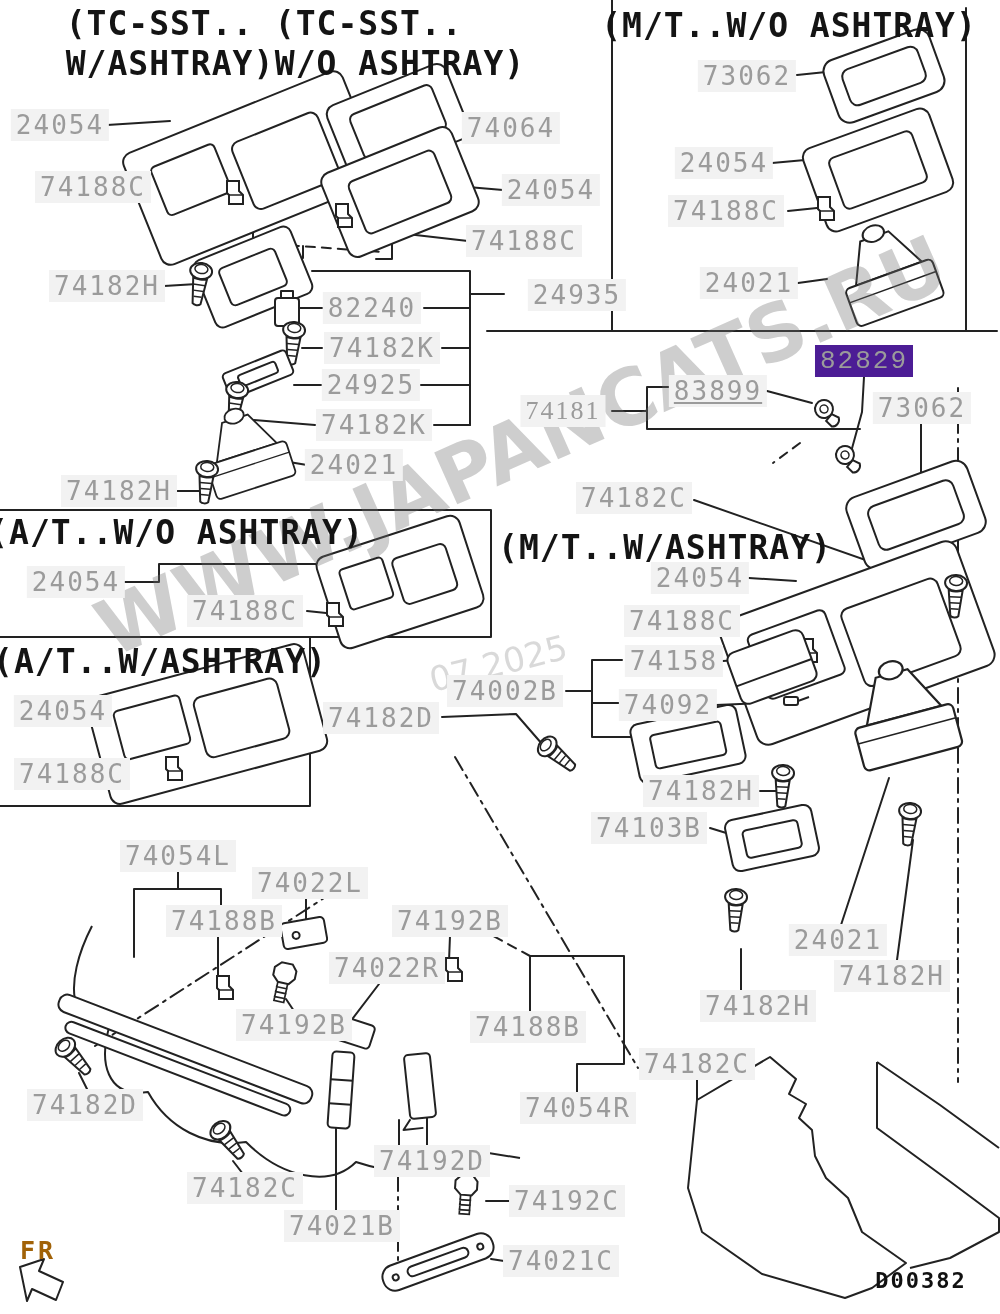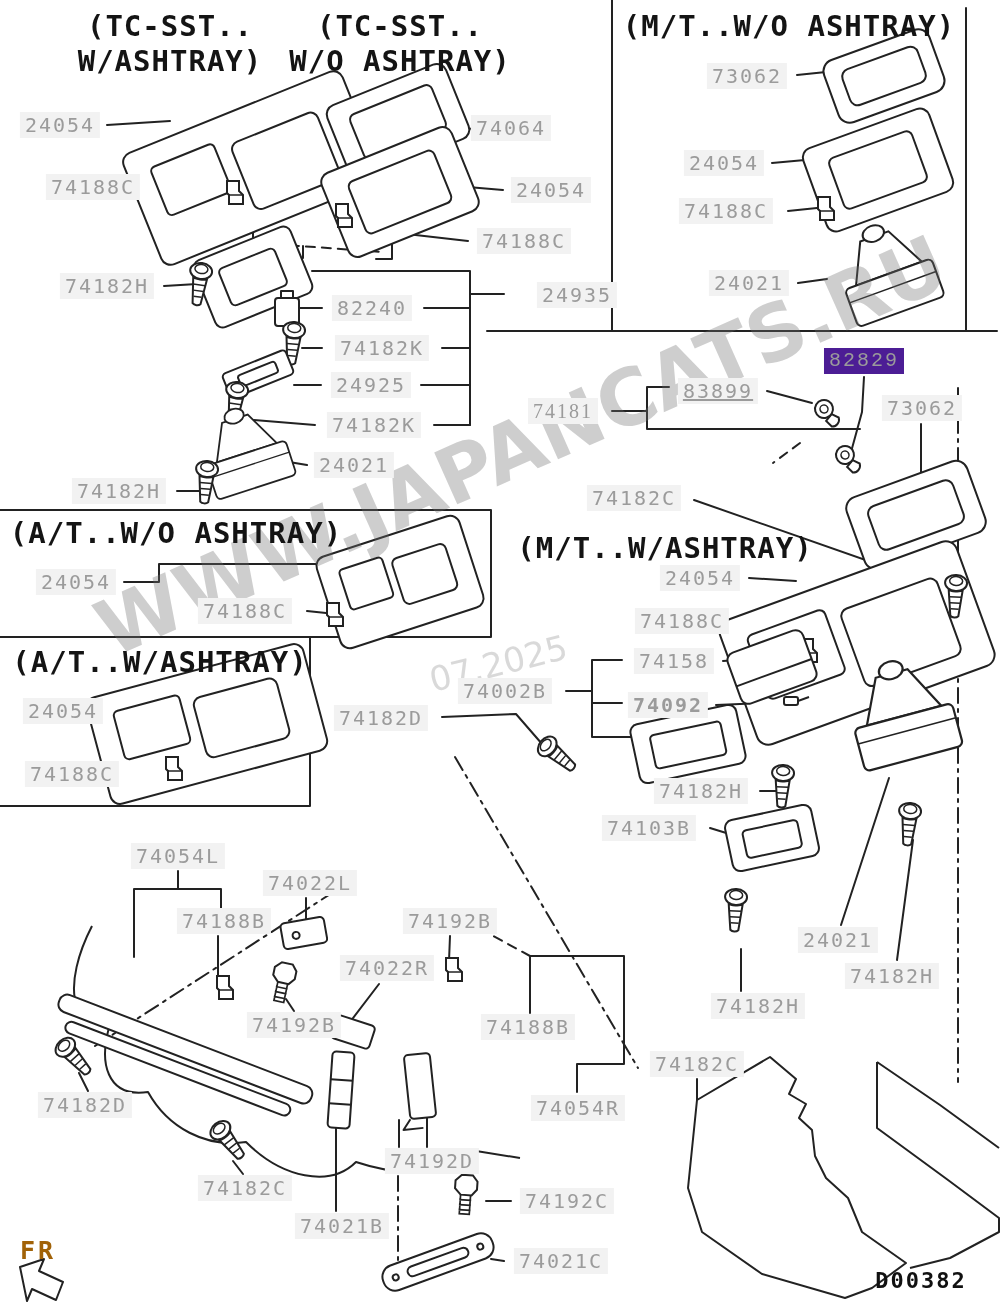--- a/index.html
+++ b/index.html
@@ -5,25 +5,25 @@
   html,body{margin:0;padding:0;background:#fff;}
   .stage{position:relative;width:1000px;height:1314px;background:#fff;overflow:hidden;
          font-family:"DejaVu Sans Mono",monospace;}
   .stage svg{position:absolute;left:0;top:0;}
   .ln{stroke:#222;stroke-width:2;fill:none;stroke-linecap:round;stroke-linejoin:round;}
   .part{stroke:#222;stroke-width:2;fill:none;stroke-linejoin:round;}
   .partf{stroke:#222;stroke-width:2;fill:#fff;stroke-linejoin:round;}
   .dash{stroke-dasharray:15 6 3 6;}
   .dash2{stroke-dasharray:9 7;}
   .plabel{position:absolute;transform:translate(-50%,-50%);color:#9b9b9b;background:#f2f2f2;
-          font-size:20px;letter-spacing:2px;line-height:1;padding:3px 5px;white-space:nowrap;
+          font-size:26px;letter-spacing:2px;line-height:1;padding:3px 5px;white-space:nowrap;
           cursor:pointer;}
   .plabel.hl{background:#4c1d95;font-family:Liberation Mono, monospace;}
-  .hdr{position:absolute;transform:translate(-50%,-50%);color:#141414;font-size:29px;
-       font-weight:700;letter-spacing:1px;line-height:1.2;white-space:pre;text-align:center;}
+  .hdr{position:absolute;transform:translate(-50%,-50%);color:#141414;font-size:33px;
+       font-weight:700;letter-spacing:1px;line-height:1.2;white-space:pre;text-align:left;}
   .code{position:absolute;transform:translate(-50%,-50%);color:#111;font-size:22px;
         font-weight:700;letter-spacing:2px;}
   .fr{position:absolute;transform:translate(-50%,-50%);color:#a16207;font-size:25px;
       font-weight:700;letter-spacing:3px;}
   .wm{font-family:"DejaVu Sans",sans-serif;font-weight:700;fill:rgba(110,110,110,0.34);}
   .wm2{font-family:"DejaVu Sans",sans-serif;fill:rgba(130,130,130,0.30);}
 </style>
 </head>
 <body>
 
@@ -321,21 +321,21 @@
       <div class="plabel" style="left: 922px; top: 408px;">73062</div>
       <div class="plabel" style="left: 634px; top: 498px;">74182C</div>
       <div class="plabel" style="left: 76px; top: 582px;">24054</div>
       <div class="plabel" style="left: 245px; top: 611px;">74188C</div>
       <div class="plabel" style="left: 63px; top: 711px;">24054</div>
       <div class="plabel" style="left: 72px; top: 774px;">74188C</div>
       <div class="plabel" style="left: 700px; top: 578px;">24054</div>
       <div class="plabel" style="left: 682px; top: 621px;">74188C</div>
       <div class="plabel" style="left: 674px; top: 661px; text-align: right;">74158</div>
       <div class="plabel" style="left: 505px; top: 691px;">74002B</div>
-      <div class="plabel" style="left: 668px; top: 705px; font-weight: bold;">74092</div>
+      <div class="plabel" style="left: 668px; top: 705px;">74092</div>
       <div class="plabel" style="left: 381px; top: 718px;">74182D</div>
       <div class="plabel" style="left: 701px; top: 791px;">74182H</div>
       <div class="plabel" style="left: 649px; top: 828px;">74103B</div>
       <div class="plabel" style="left: 178px; top: 856px;">74054L</div>
       <div class="plabel" style="left: 310px; top: 883px;">74022L</div>
       <div class="plabel" style="left: 224px; top: 921px;">74188B</div>
       <div class="plabel" style="left: 450px; top: 921px;">74192B</div>
       <div class="plabel" style="left: 387px; top: 968px;">74022R</div>
       <div class="plabel" style="left: 294px; top: 1025px;">74192B</div>
       <div class="plabel" style="left: 528px; top: 1027px;">74188B</div>

